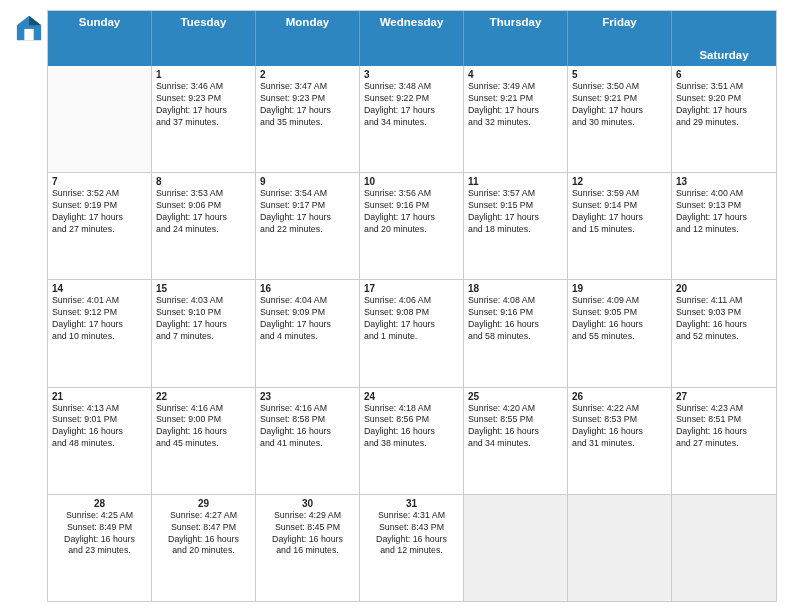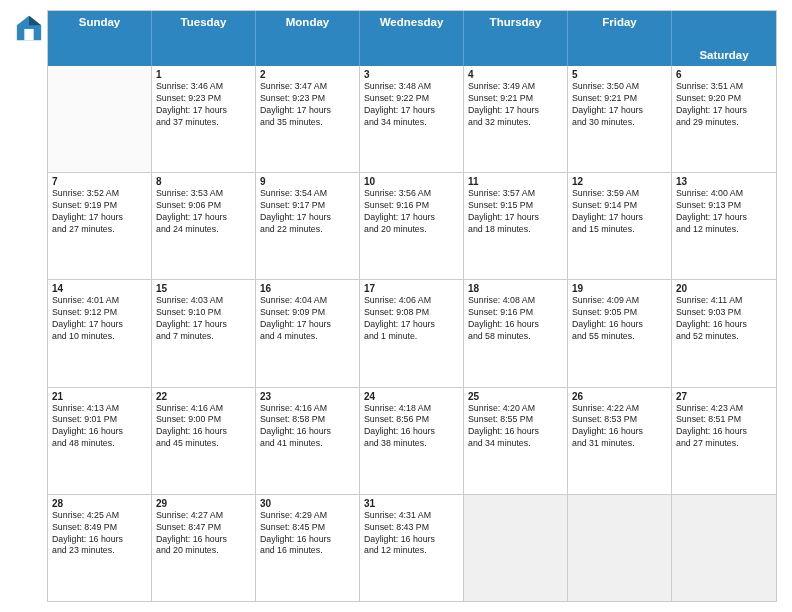--- a/index.html
+++ b/index.html
@@ -79,21 +79,21 @@
       flex: 1;
       display: flex;
       flex-direction: column;
     }
     .cal-row {
       display: grid;
       grid-template-columns: repeat(7, 1fr);
       flex: 1;
       border-bottom: 1px solid #ccc;
     }
-    .cal-row:last-child { border-bottom: none; }
+    .cal-row:last-child { border-bottom: none; text-align: center; }
     .cal-cell {
       border-right: 1px solid #ccc;
       padding: 3px 4px;
       font-size: 8.8px;
       color: #222;
       vertical-align: top;
       min-height: 0;
       overflow: hidden;
     }
     .cal-cell:last-child { border-right: none; }

